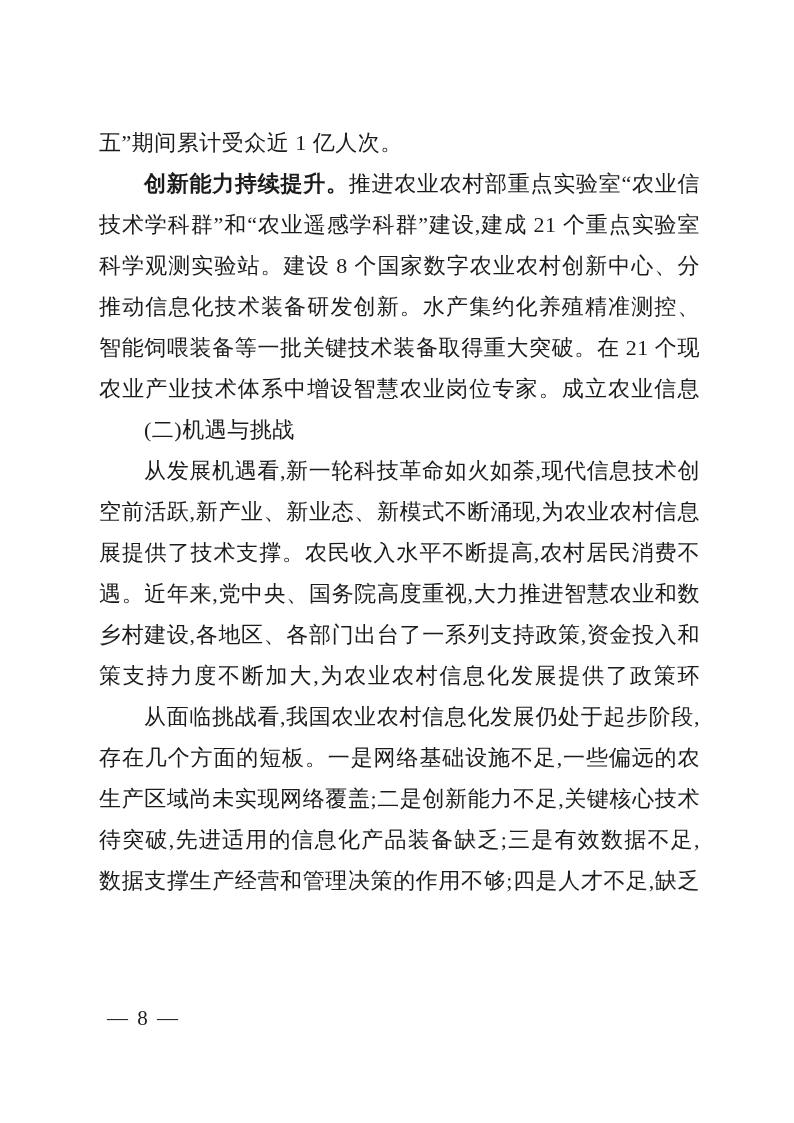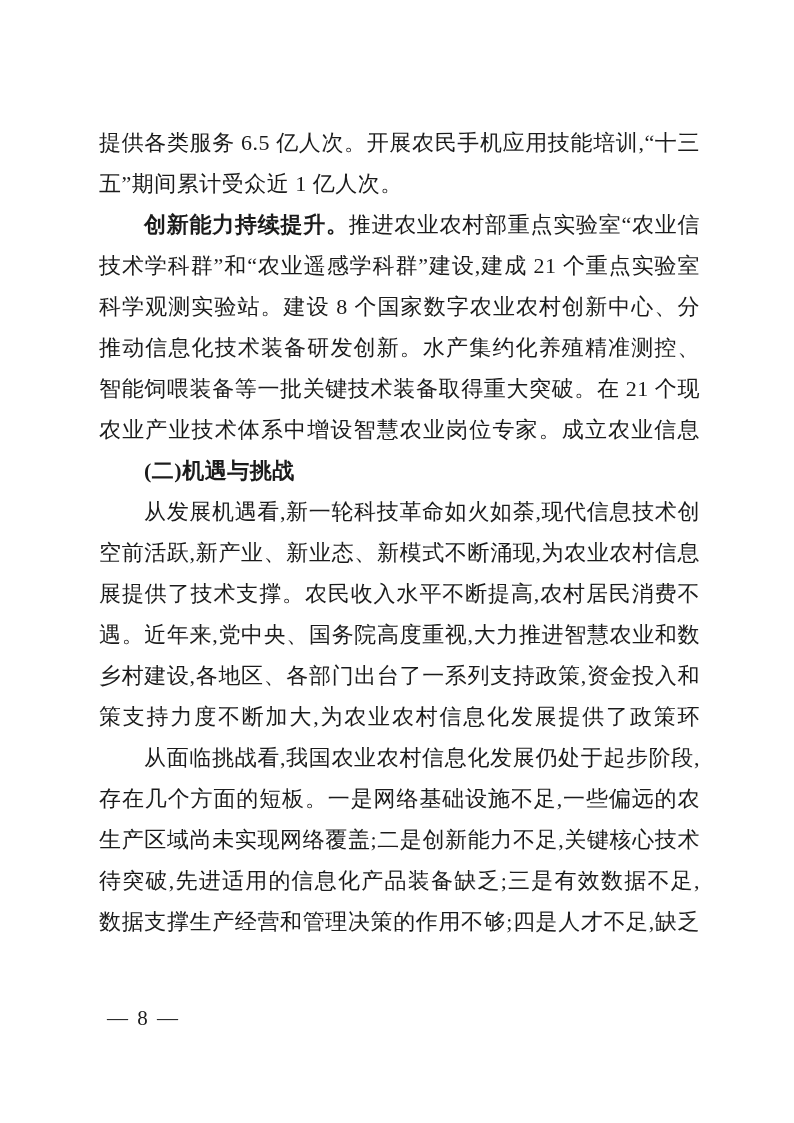--- a/index.html
+++ b/index.html
@@ -35,39 +35,38 @@
   .line.end {
     text-align-last: left;
   }
   .line.indent {
     text-indent: 45px;
   }
   .bold {
     font-weight: 700;
   }
   .heading {
-    font-weight: 700;
+    font-weight: 400;
   }
   .footer {
     position: absolute;
     left: 107px;
     top: 1003px;
     font-size: 21px;
     line-height: 30px;
     letter-spacing: 2px;
     color: #1b1b1b;
   }
 </style>
 </head>
 <body>
 
 <div class="page">
   <div class="text-block">
 
-    <div class="line">提供各类服务 6.5 亿人次。开展农民手机应用技能培训,“十三</div>
     <div class="line end">五”期间累计受众近 1 亿人次。</div>
 
     <div class="line indent"><span class="bold">创新能力持续提升。</span><span>推进农业农村部重点实验室“农业信息</span></div>
     <div class="line">技术学科群”和“农业遥感学科群”建设,建成 21 个重点实验室和</div>
     <div class="line">科学观测实验站。建设 8 个国家数字农业农村创新中心、分中心,</div>
     <div class="line">推动信息化技术装备研发创新。水产集约化养殖精准测控、家畜</div>
     <div class="line">智能饲喂装备等一批关键技术装备取得重大突破。在 21 个现代</div>
     <div class="line">农业产业技术体系中增设智慧农业岗位专家。成立农业信息化标</div>
 
     <div class="line end indent heading">(二)机遇与挑战</div>

